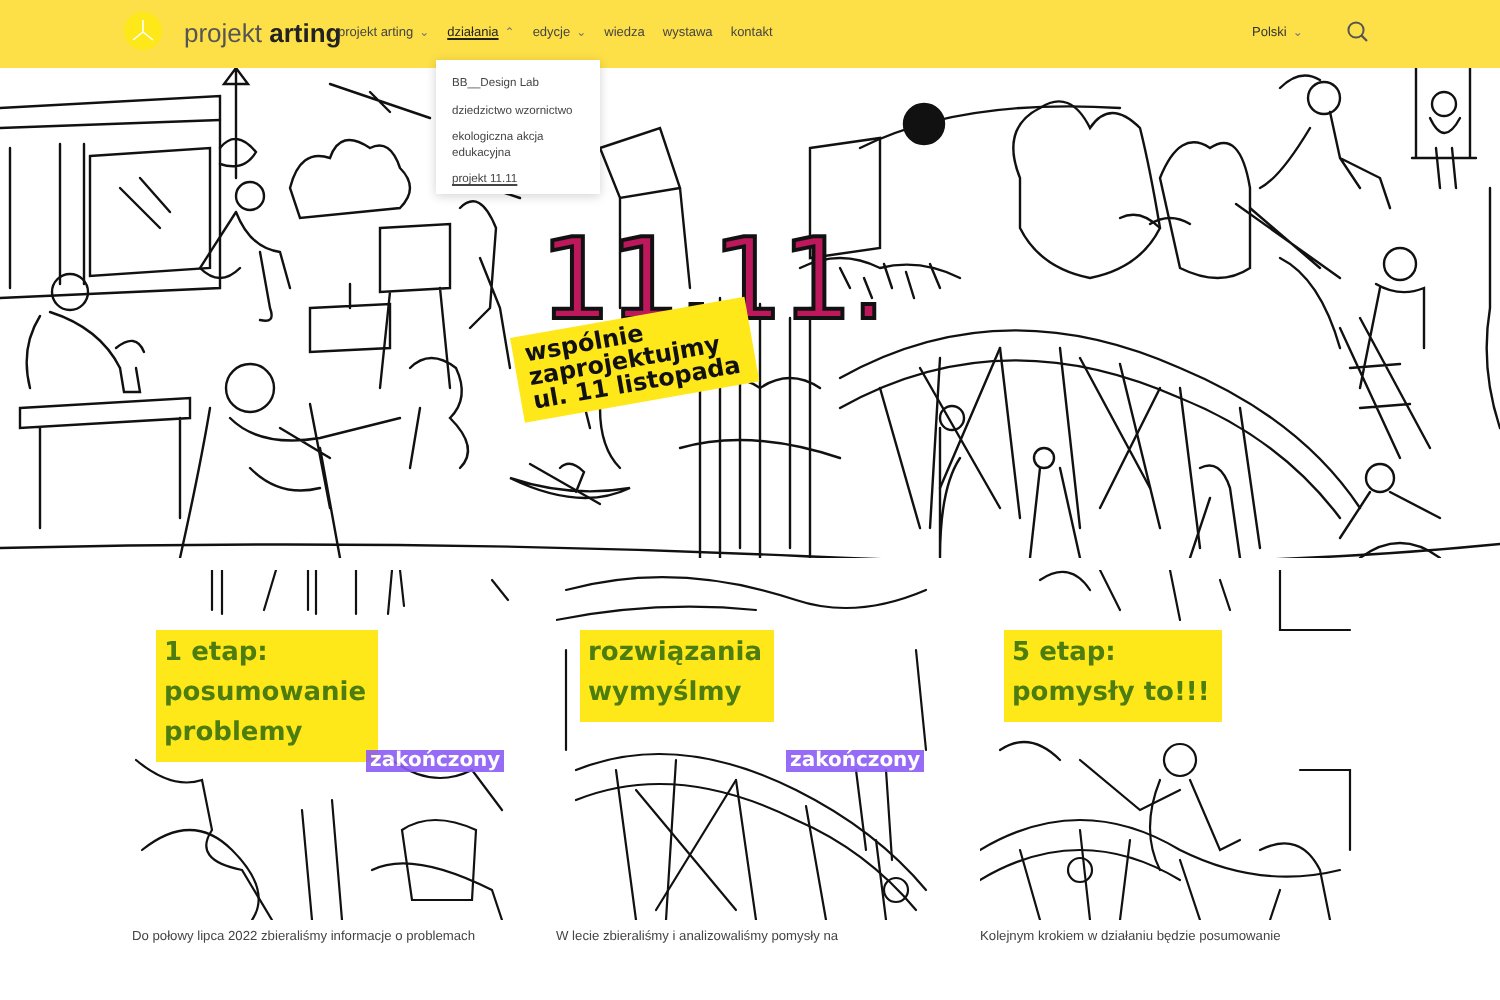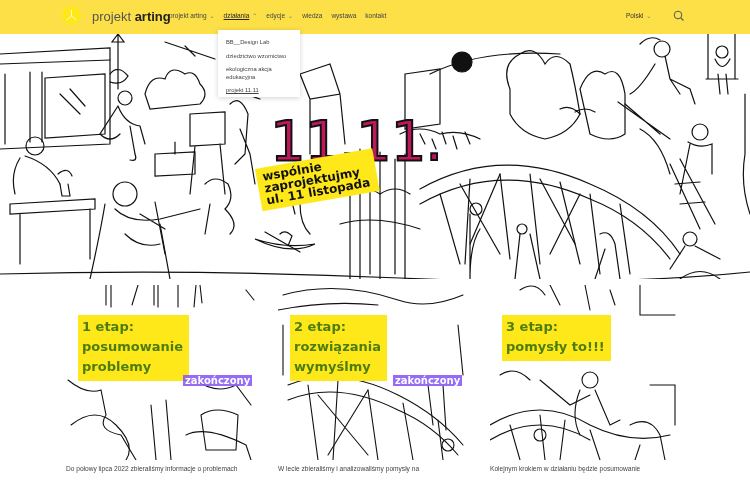--- a/index.html
+++ b/index.html
@@ -205,21 +205,20 @@
       <path d="M0 25 Q50 15 100 20"></path>
       <path d="M10 100 Q60 80 120 110 Q160 130 185 160"></path>
       <path d="M10 115 Q60 95 120 125 Q155 140 180 170"></path>
       <path d="M30 100 L40 175 M60 95 L55 175 M90 105 L100 175 M125 118 L135 175 M160 135 L165 175"></path>
       <path d="M40 110 L90 170 M90 105 L50 170"></path>
       <path d="M150 100 L155 140 M165 100 L168 145"></path>
       <circle cx="170" cy="160" r="6"></circle>
       <path d="M5 40 L5 90 M180 40 L185 90"></path>
     </svg>
     <div class="stage" style="left:12px;">
-      <div>2 etap:</div>
       <div>rozwiązania</div>
       <div>wymyślmy</div>
     </div>
     <div class="done" style="left:115px; top:90px;">zakończony</div>
   </div>
   <div class="card-text" style="left:278px;">W lecie zbieraliśmy i analizowaliśmy pomysły na</div>
 
   <div class="card" style="left:490px;">
     <svg width="190" height="175" viewBox="0 0 190 175" fill="none" stroke="#111" stroke-width="1.1" stroke-linecap="round">
       <path d="M30 5 Q45 -5 55 10 M60 0 L70 20 M95 0 L100 25 M120 5 L125 20 M150 0 L150 30 L185 30"></path>
@@ -227,18 +226,18 @@
       <circle cx="100" cy="95" r="8"></circle>
       <path d="M90 105 Q80 130 90 150 M105 105 L120 140 L130 135"></path>
       <path d="M0 140 Q50 110 100 140 Q140 160 180 150"></path>
       <path d="M0 155 Q50 125 100 155"></path>
       <path d="M20 140 L30 175 M50 130 L55 175 M75 135 L70 175 M100 145 L110 175"></path>
       <circle cx="50" cy="150" r="6"></circle>
       <path d="M140 140 Q160 130 170 150 L175 175 M150 160 L145 175"></path>
       <path d="M160 100 L185 100 L185 140"></path>
     </svg>
     <div class="stage">
-      <div>3 etap:</div>
+      <div>5 etap:</div>
       <div>pomysły to!!!</div>
     </div>
   </div>
   <div class="card-text" style="left:490px;">Kolejnym krokiem w działaniu będzie posumowanie</div>
 </div>
 
 </body></html>

